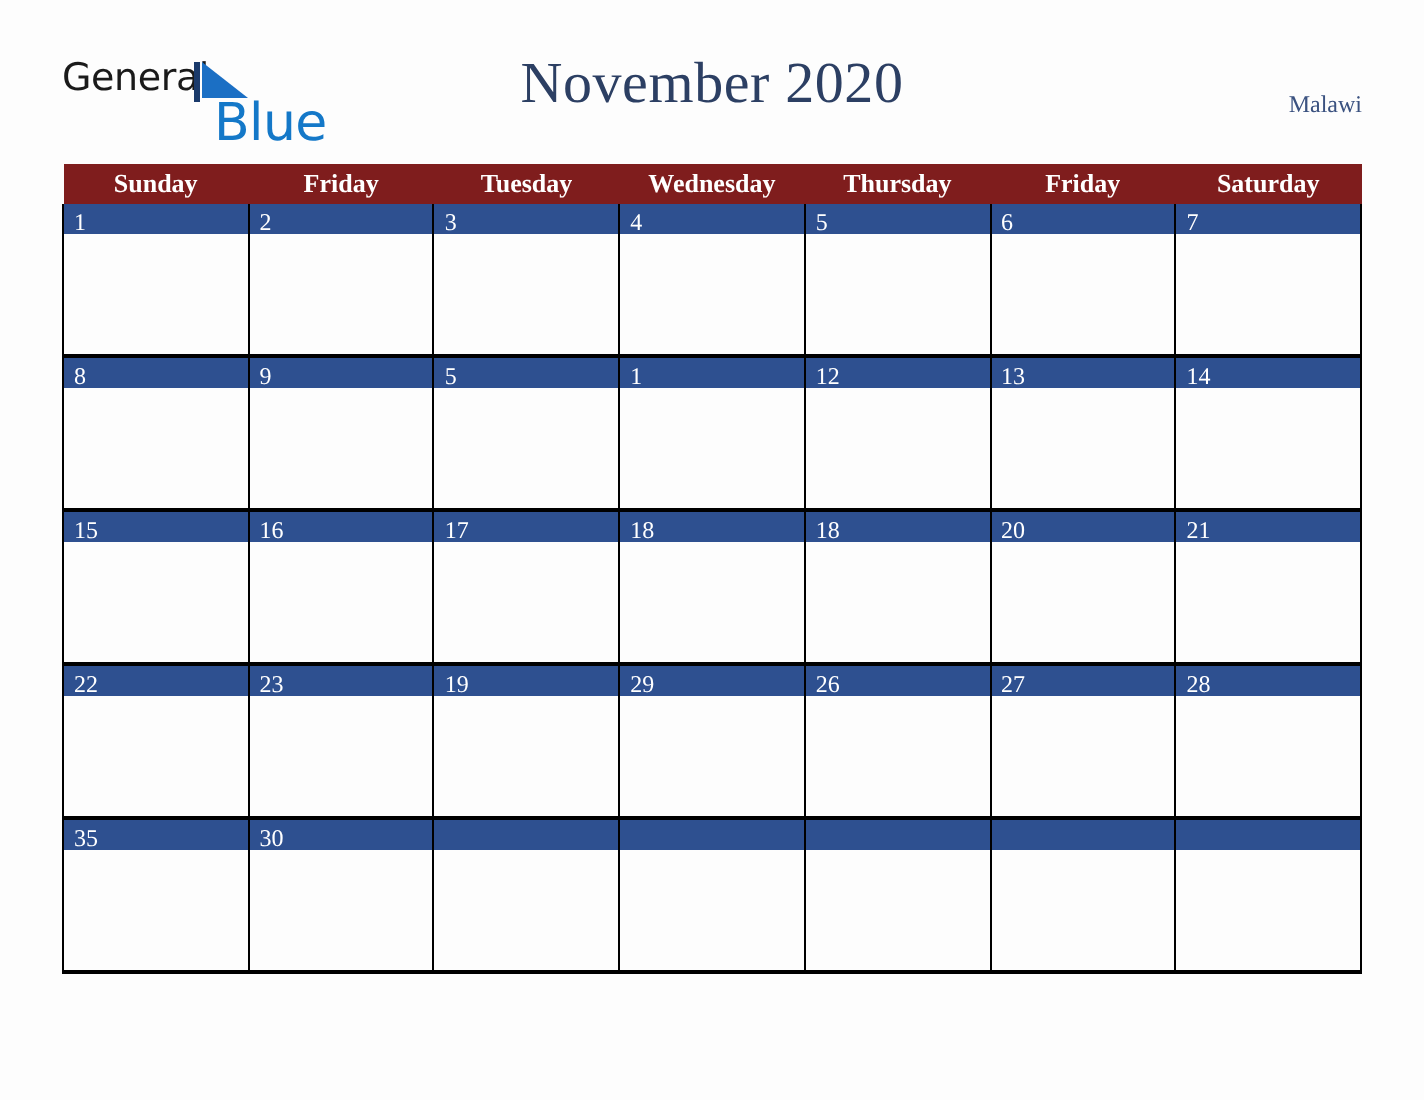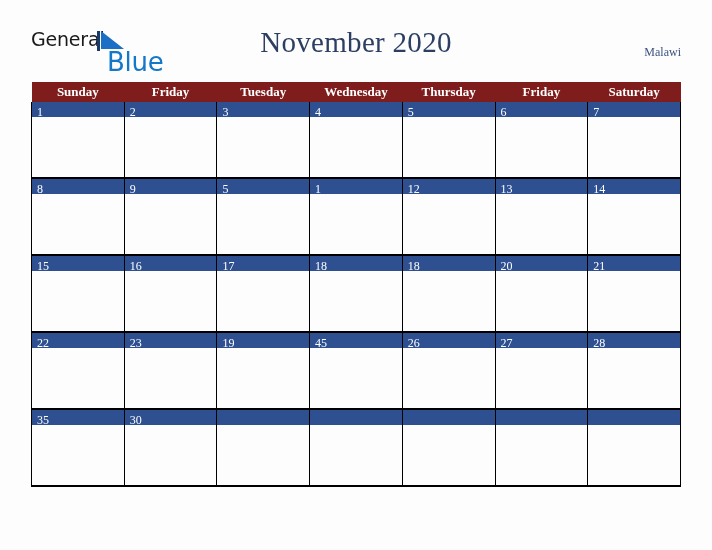--- a/index.html
+++ b/index.html
@@ -334,21 +334,21 @@
             </div>
           </td>
         <td>
             <div class="daycell">
               <div class="daybar"><span class="daynum">19</span></div>
               <div class="daybody"></div>
             </div>
           </td>
         <td>
             <div class="daycell">
-              <div class="daybar"><span class="daynum">45</span></div>
+              <div class="daybar"><span class="daynum">29</span></div>
               <div class="daybody"></div>
             </div>
           </td>
         <td>
             <div class="daycell">
               <div class="daybar"><span class="daynum">26</span></div>
               <div class="daybody"></div>
             </div>
           </td>
         <td>

